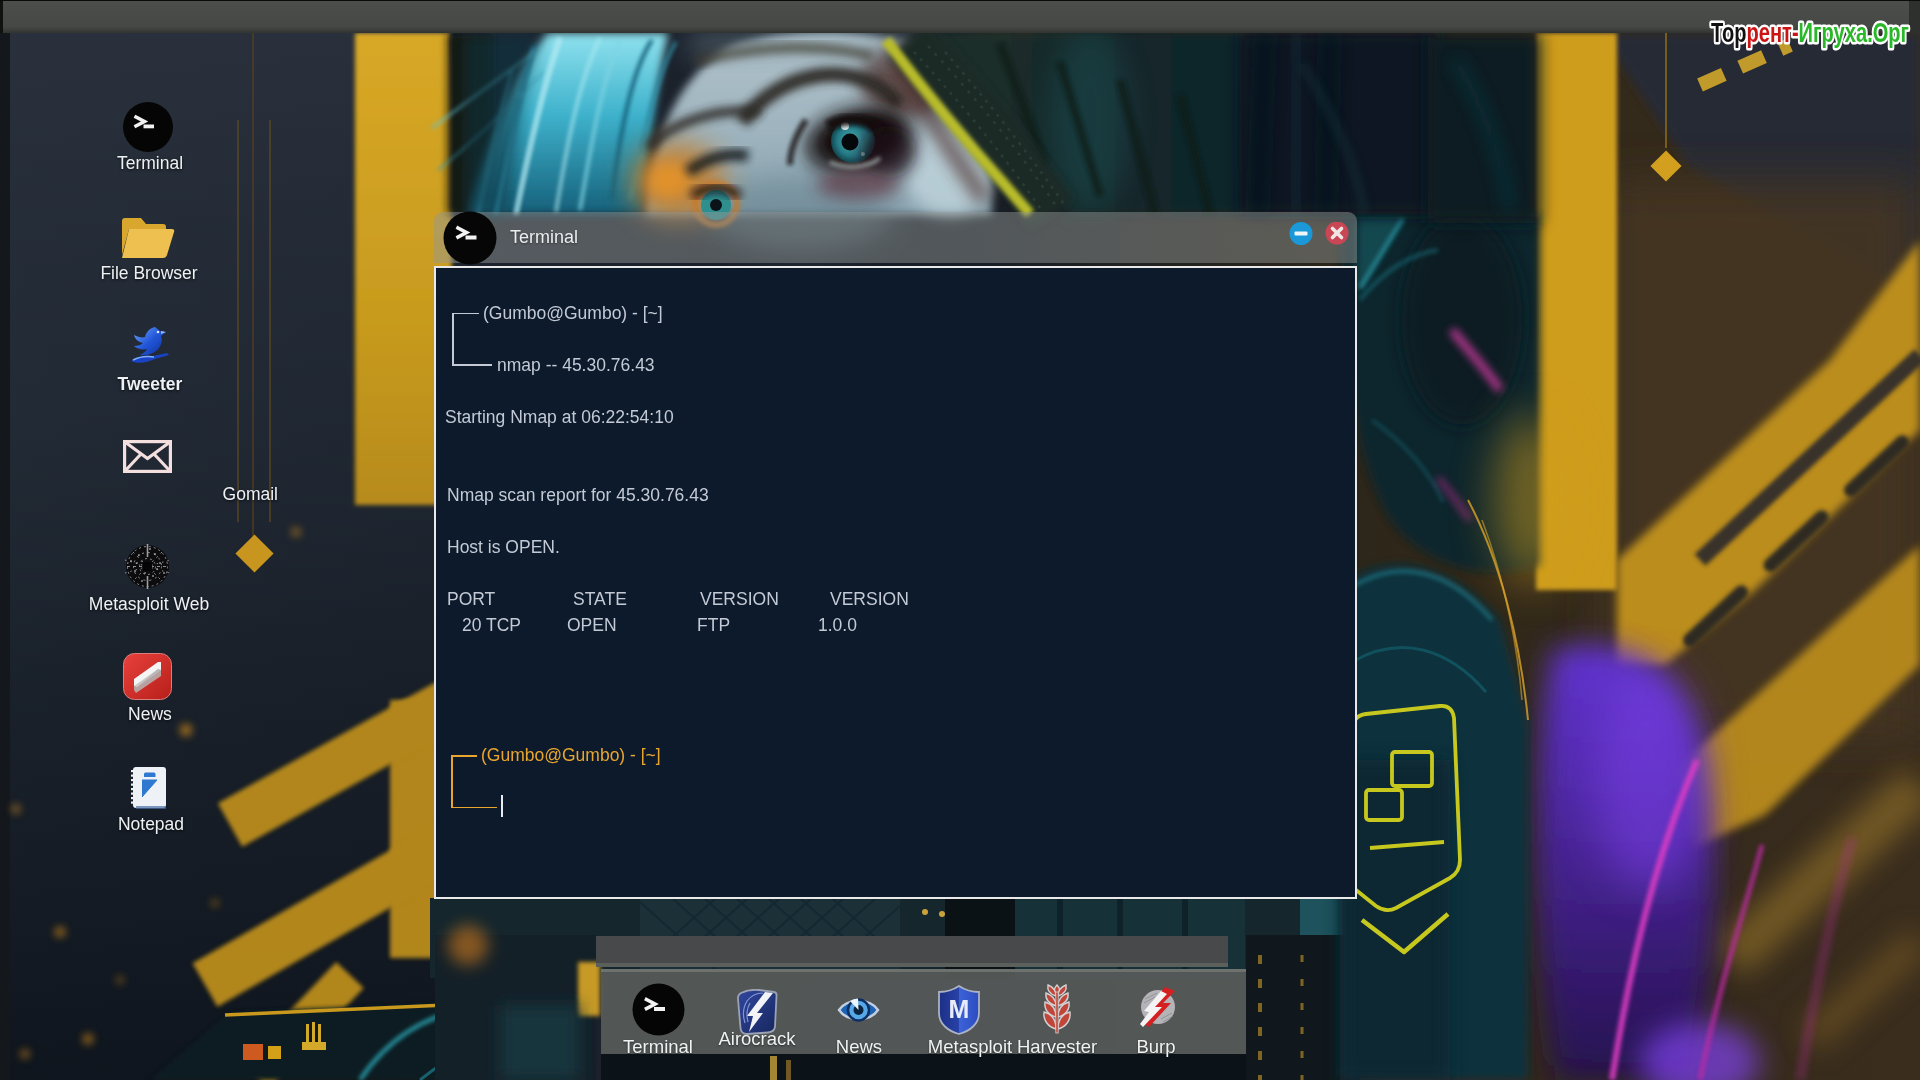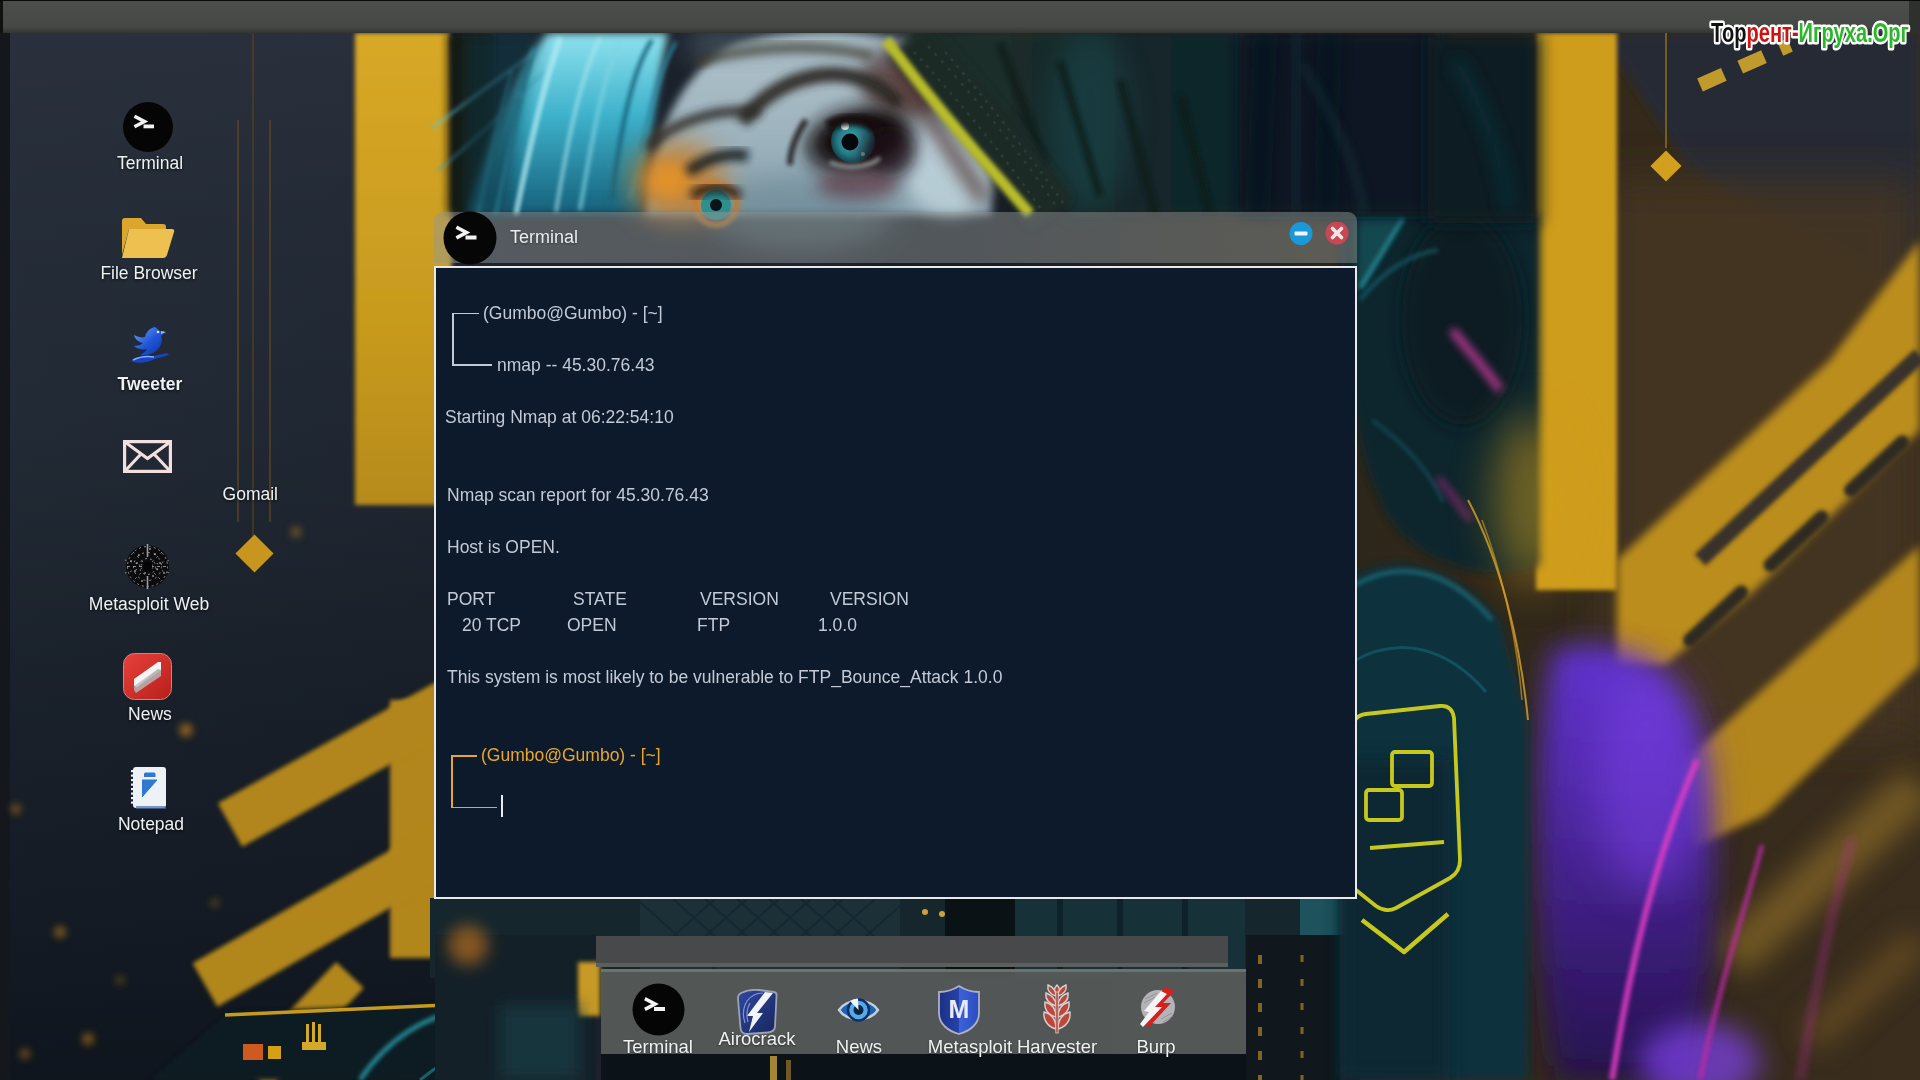--- a/index.html
+++ b/index.html
@@ -409,21 +409,20 @@
 <div class="tl" style="left:11px;top:216px;">Nmap scan report for 45.30.76.43</div>
 <div class="tl" style="left:11px;top:268px;text-align:center;">Host is OPEN.</div>
 <div class="tl" style="left:11px;top:320px;">PORT</div>
 <div class="tl" style="left:137px;top:320px;">STATE</div>
 <div class="tl" style="left:264px;top:320px;">VERSION</div>
 <div class="tl" style="left:394px;top:320px;">VERSION</div>
 <div class="tl" style="left:26px;top:346px;">20 TCP</div>
 <div class="tl" style="left:131px;top:346px;">OPEN</div>
 <div class="tl" style="left:261px;top:346px;">FTP</div>
 <div class="tl" style="left:382px;top:346px;">1.0.0</div>
-<div class="tl" style="left:11px;top:398px;">This system is most likely to be vulnerable to FTP_Bounce_Attack 1.0.0</div>
 <div class="treeo" style="left:15px;top:487px;width:1.6px;height:53px;"></div>
 <div class="treeo" style="left:15px;top:487px;width:26px;height:1.6px;"></div>
 <div class="treeo" style="left:15px;top:538.5px;width:46px;height:1.6px;"></div>
 <div class="tl tlo" style="left:45px;top:476px;">(Gumbo@Gumbo) - [~]</div>
 <div style="position:absolute;left:64.5px;top:527px;width:2.5px;height:22px;background:#e8ecf2;"></div>
 </div>
 
 <div id="dock-top"></div>
 <div id="dock">
 <div class="ditem" style="left:31px;top:11px;">

